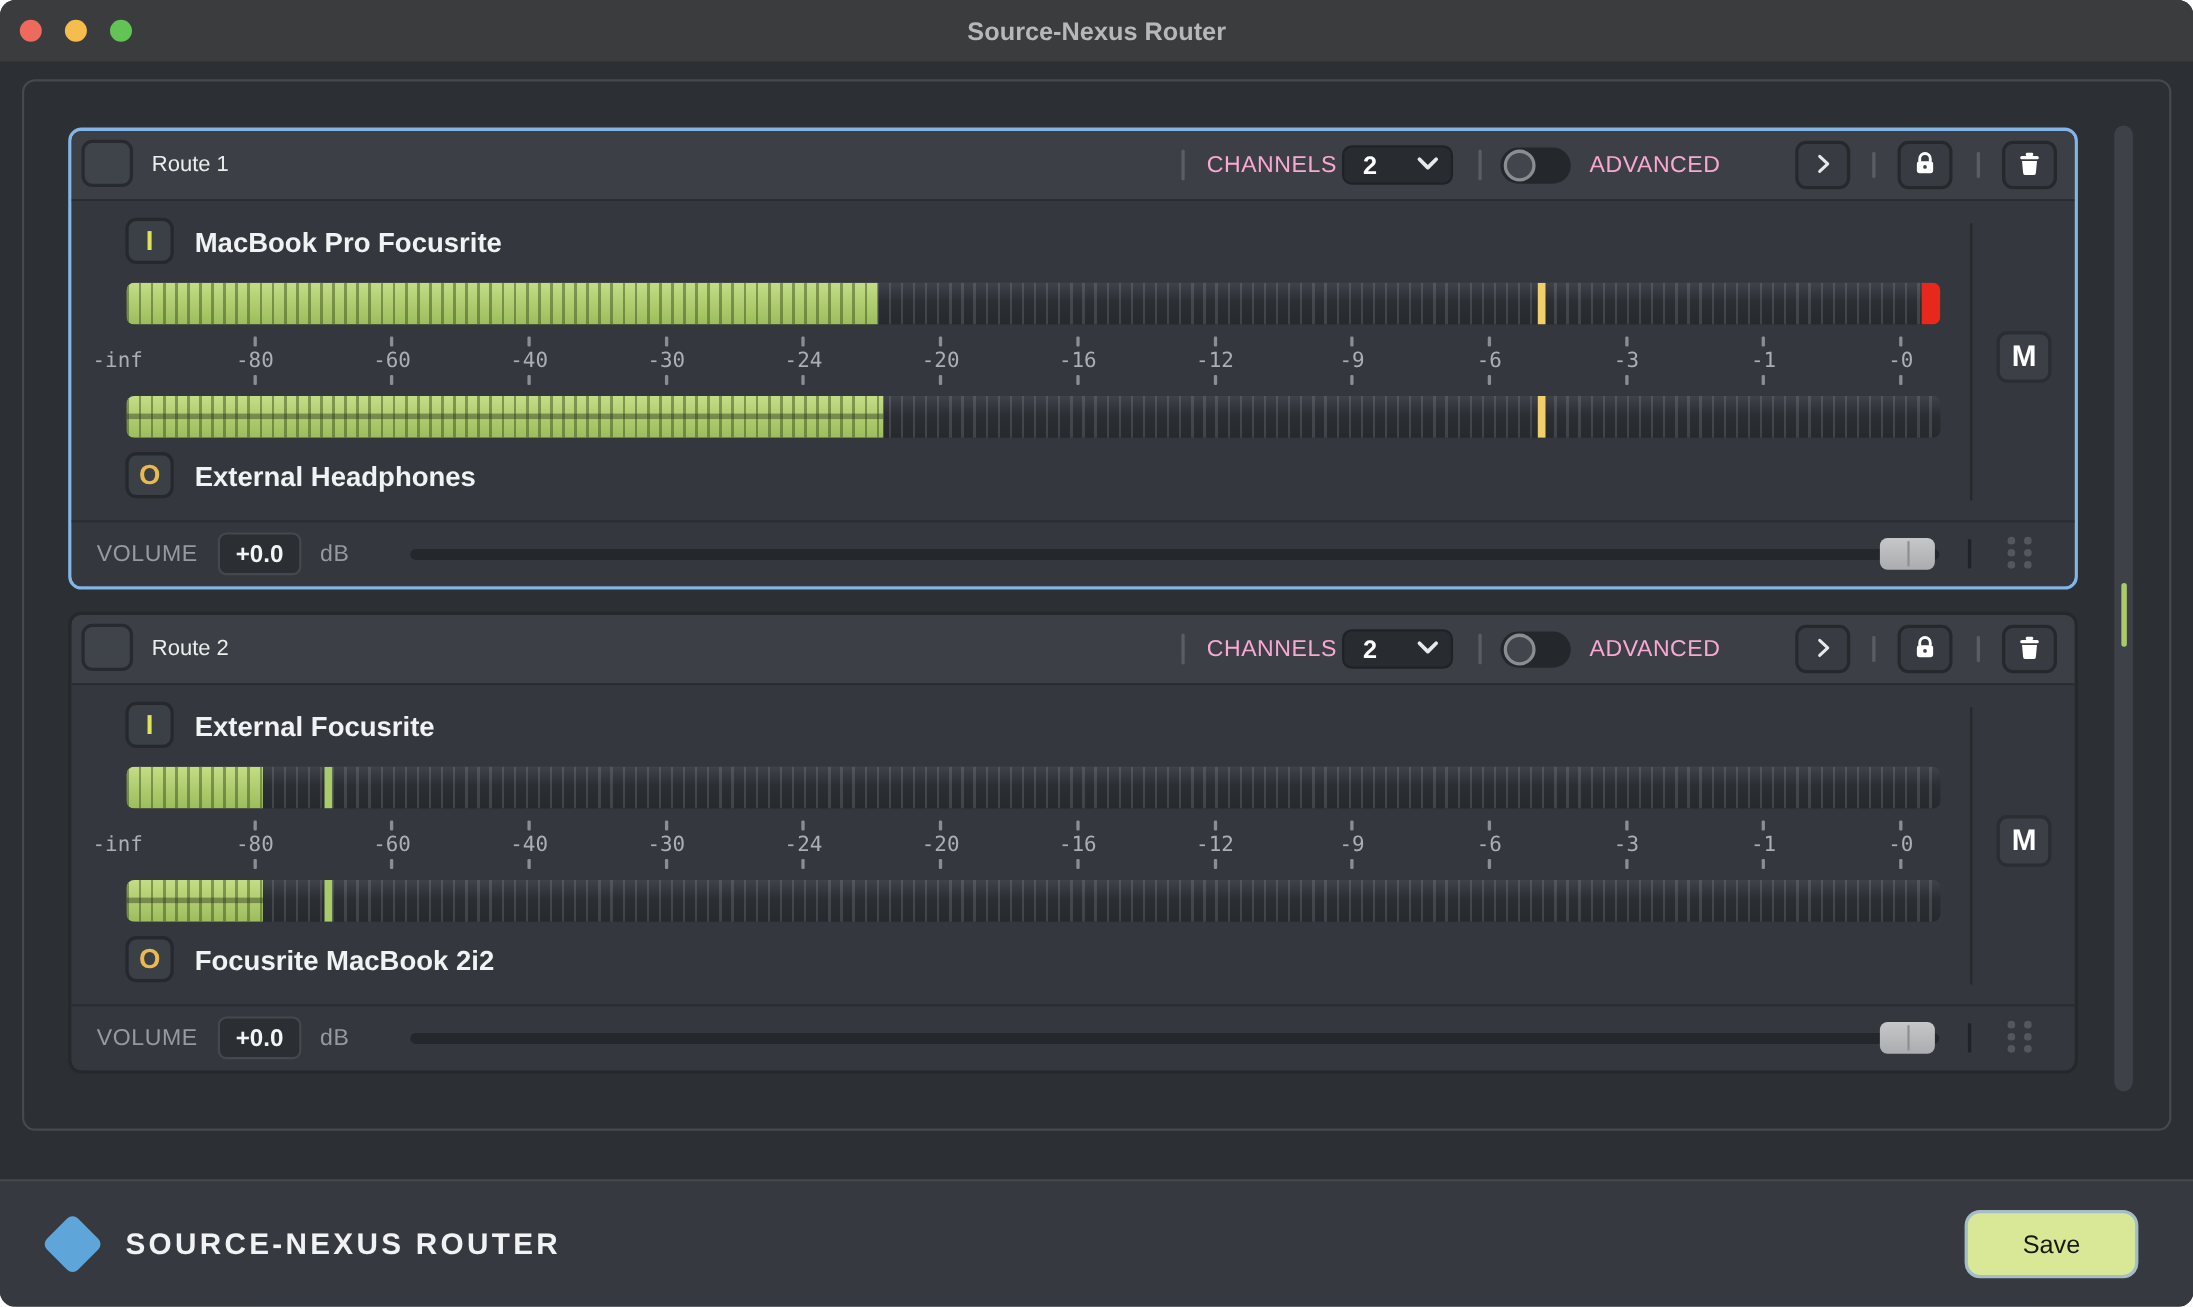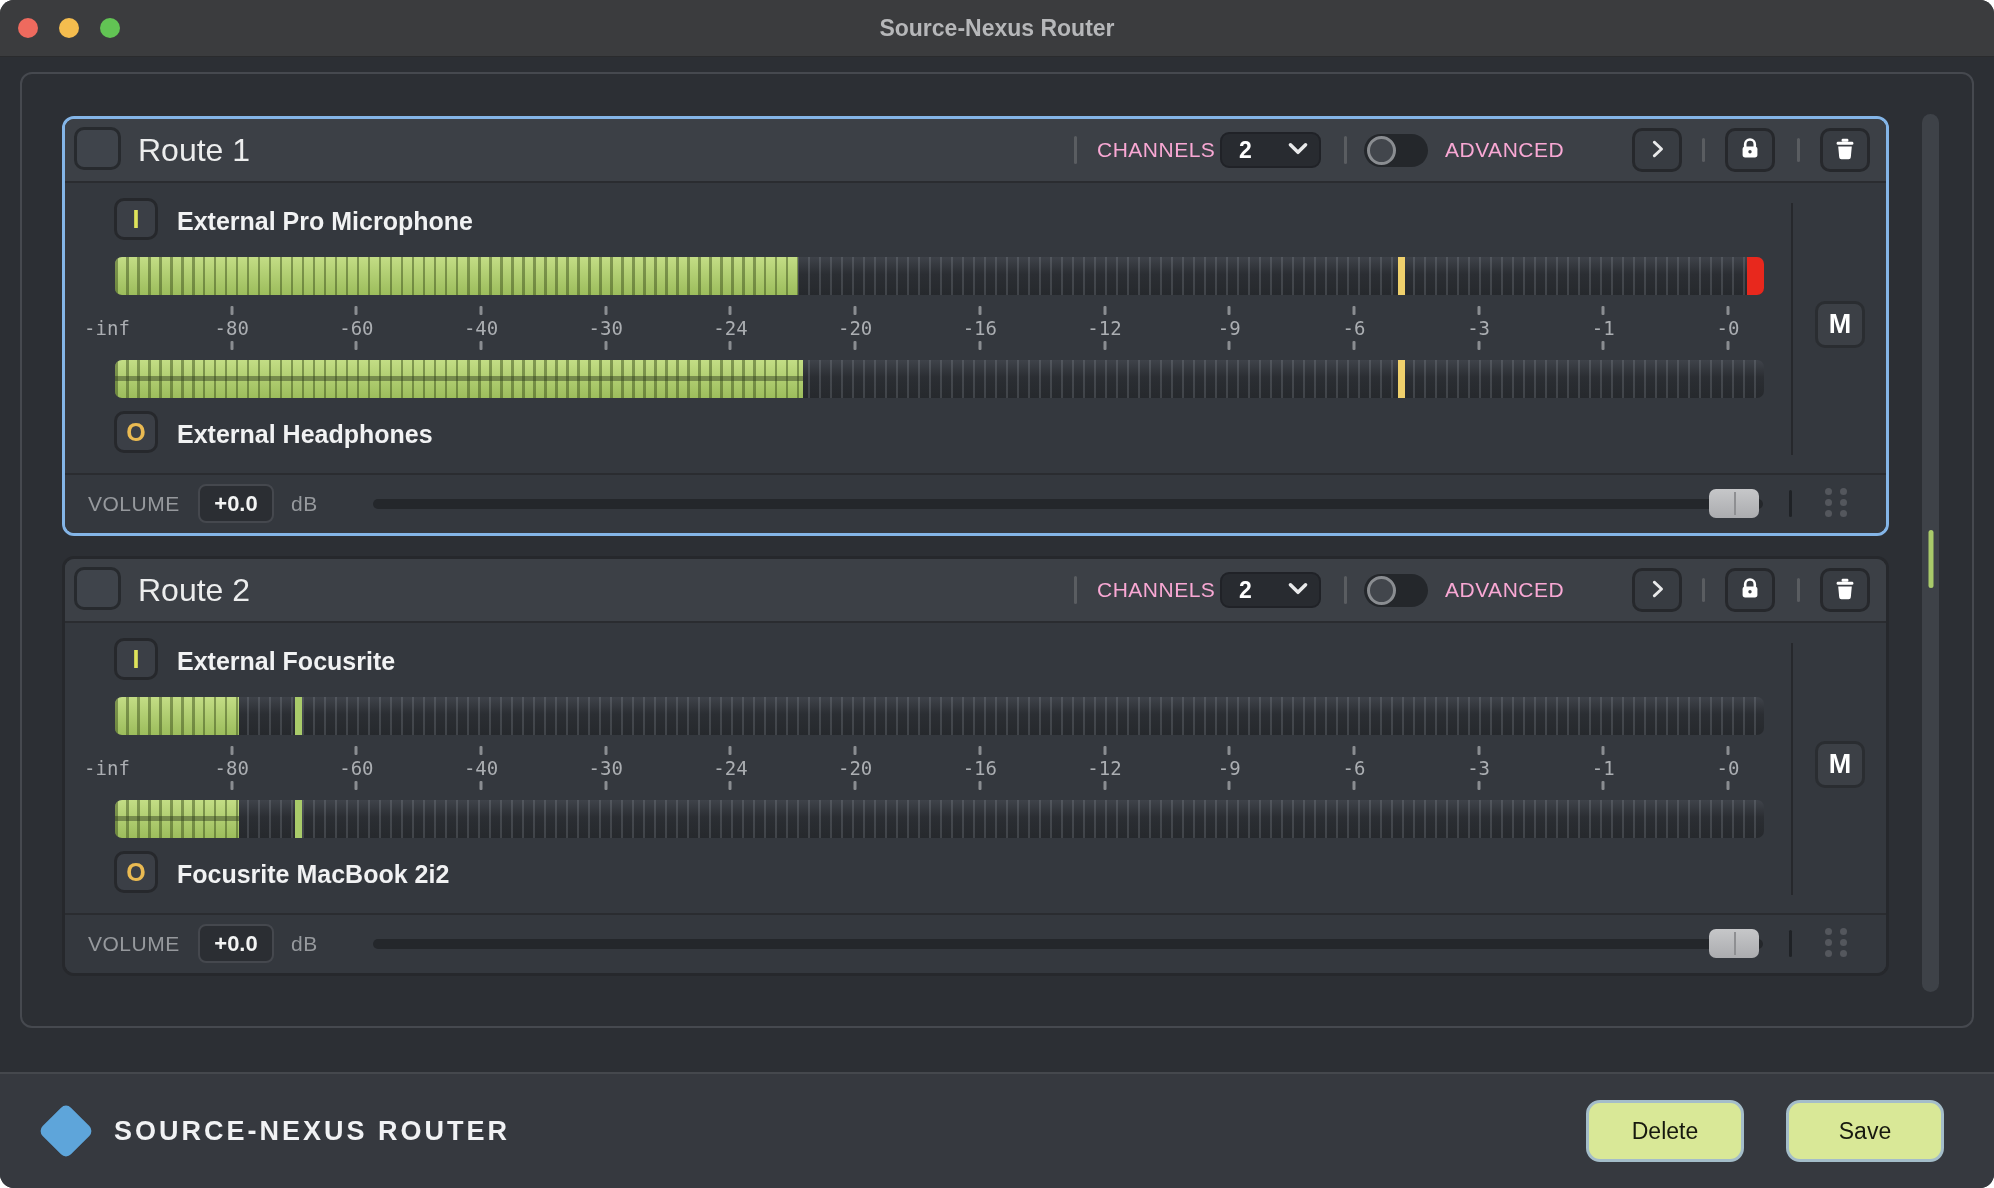--- a/index.html
+++ b/index.html
@@ -28,21 +28,21 @@
   .route-panel{position:absolute;left:40px;width:1827px;height:420px;background:#34383e;
                border:3px solid #26282c;border-radius:12px;box-sizing:border-box;
                display:flex;flex-direction:column;overflow:hidden;}
   .route-panel.selected{border-color:var(--accent-blue);}
   .route-panel:nth-child(1){top:42px;}
   .route-panel:nth-child(2){top:482px;}
 
   .route-header{position:relative;height:62px;flex:none;background:#3c4046;border-bottom:2px solid #2a2c30;box-sizing:content-box;}
   .checkbox{position:absolute;left:9px;top:8px;width:47px;height:43px;border-radius:10px;
             border:3px solid #272a2e;background:#3f444b;box-sizing:border-box;}
-  .route-title{position:absolute;left:73px;top:50%;transform:translateY(-50%);font-size:32px;color:#eceded;}
+  .route-title{position:absolute;left:73px;top:50%;transform:translateY(-50%);font-size:20px;color:#eceded;}
   .hlabel{position:absolute;top:50%;transform:translateY(-50%);font-size:21px;color:#f9a8d4;letter-spacing:.5px;}
   .channels-label{left:1032px;}
   .advanced-label{left:1380px;}
   .hdiv{position:absolute;width:3px;background:#5a5d61;border-radius:2px;}
   .hdiv.d1{left:1009px;top:17px;height:28px;}
   .hdiv.d2{left:1279px;top:17px;height:28px;}
   .hdiv.d3{left:1637px;top:19px;height:24px;}
   .hdiv.d4{left:1732px;top:19px;height:24px;}
   .dropdown{position:absolute;left:1155px;top:13px;width:101px;height:36px;background:#282b30;
             border:2px solid #202227;border-radius:9px;box-sizing:border-box;
@@ -183,21 +183,21 @@
                   <rect x="8.6" y="1.8" width="6.8" height="3" rx="1.2"></rect>
                   <rect x="3.6" y="4.8" width="16.8" height="3" rx="1.4"></rect>
                   <path d="M5.2 9.4h13.6l-1 10.8a2.2 2.2 0 0 1-2.2 2H8.4a2.2 2.2 0 0 1-2.2-2Z"></path>
                 </svg>
         </span>
       </button>
     </div>
 
     <div class="route-body">
       <span class="io-badge in">I</span>
-      <span class="io-name in">External Pro Microphone</span>
+      <span class="io-name in">MacBook Pro Focusrite</span>
 
       <div class="meter meter-in">
         <div class="fill" style="width: 41.4%;"></div>
         <div class="peak" style="left: 77.8%; background: rgb(239, 208, 108);"></div>
         <div class="clip" style="display: block;"></div>
       </div>
 
       <div class="scale">
               <span class="scale-label" style="left: 42px;">-inf</span>
               <span class="scale-label" style="left: 166.69px;">-80</span>
@@ -410,18 +410,17 @@
       <div class="scroll-green"></div>
     </div>
   </div>
 
   <div class="footer">
     <div class="brand">
       <span class="diamond"></span>
       <span class="brand-text">SOURCE-NEXUS ROUTER</span>
     </div>
     <div id="footer-buttons">
-        <button class="footer-btn">Delete</button>
         <button class="footer-btn">Save</button>
       </div>
   </div>
 
 </div>
 
 </body></html>

